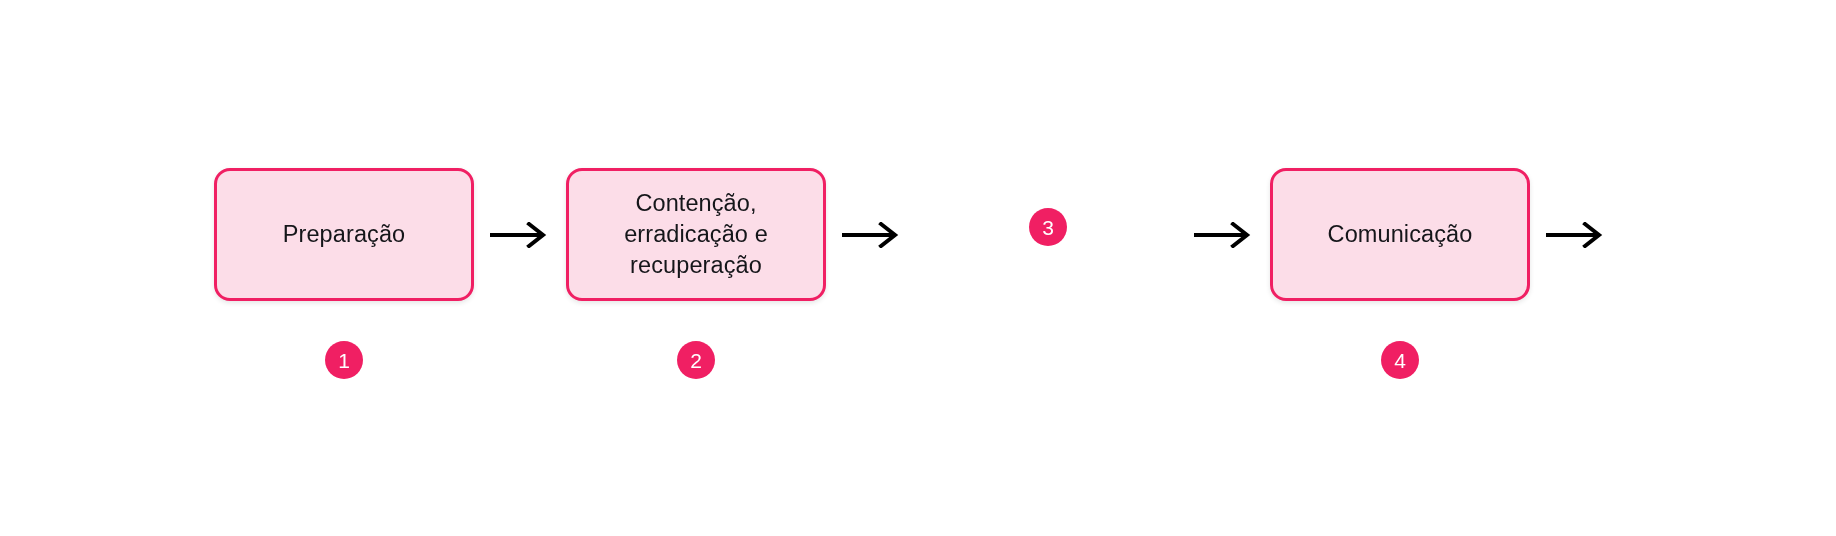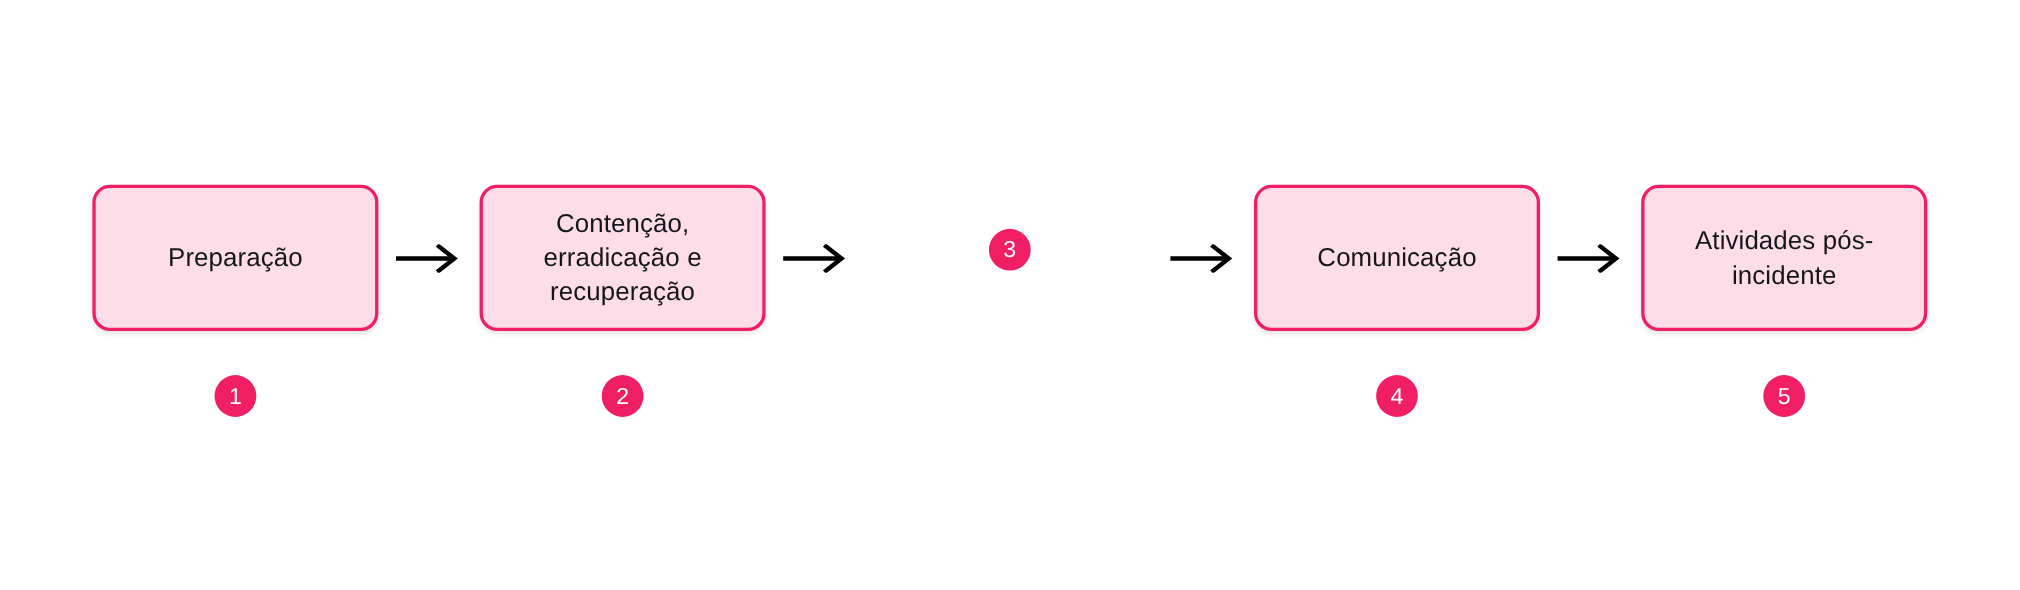--- a/index.html
+++ b/index.html
@@ -161,24 +161,15 @@
 
     <div class="connector">
       <span>
         <svg width="62" height="26" viewBox="0 0 62 26" aria-hidden="true">
           <line x1="1" y1="13" x2="52" y2="13" stroke="#000000" stroke-width="4"></line>
           <polyline points="40,2 54,13 40,24" fill="none" stroke="#000000" stroke-width="4" stroke-linecap="square" stroke-linejoin="miter"></polyline>
         </svg>
       </span>
     </div>
 
-    <div class="step">
-      <div class="step-box">
-        <span class="step-label">Atividades pós-
-incidente</span>
-      </div>
-      <div class="step-badge">
-        <span>5</span>
-      </div>
-    </div>
 
   </div>
 </div>
 
 </body></html>

